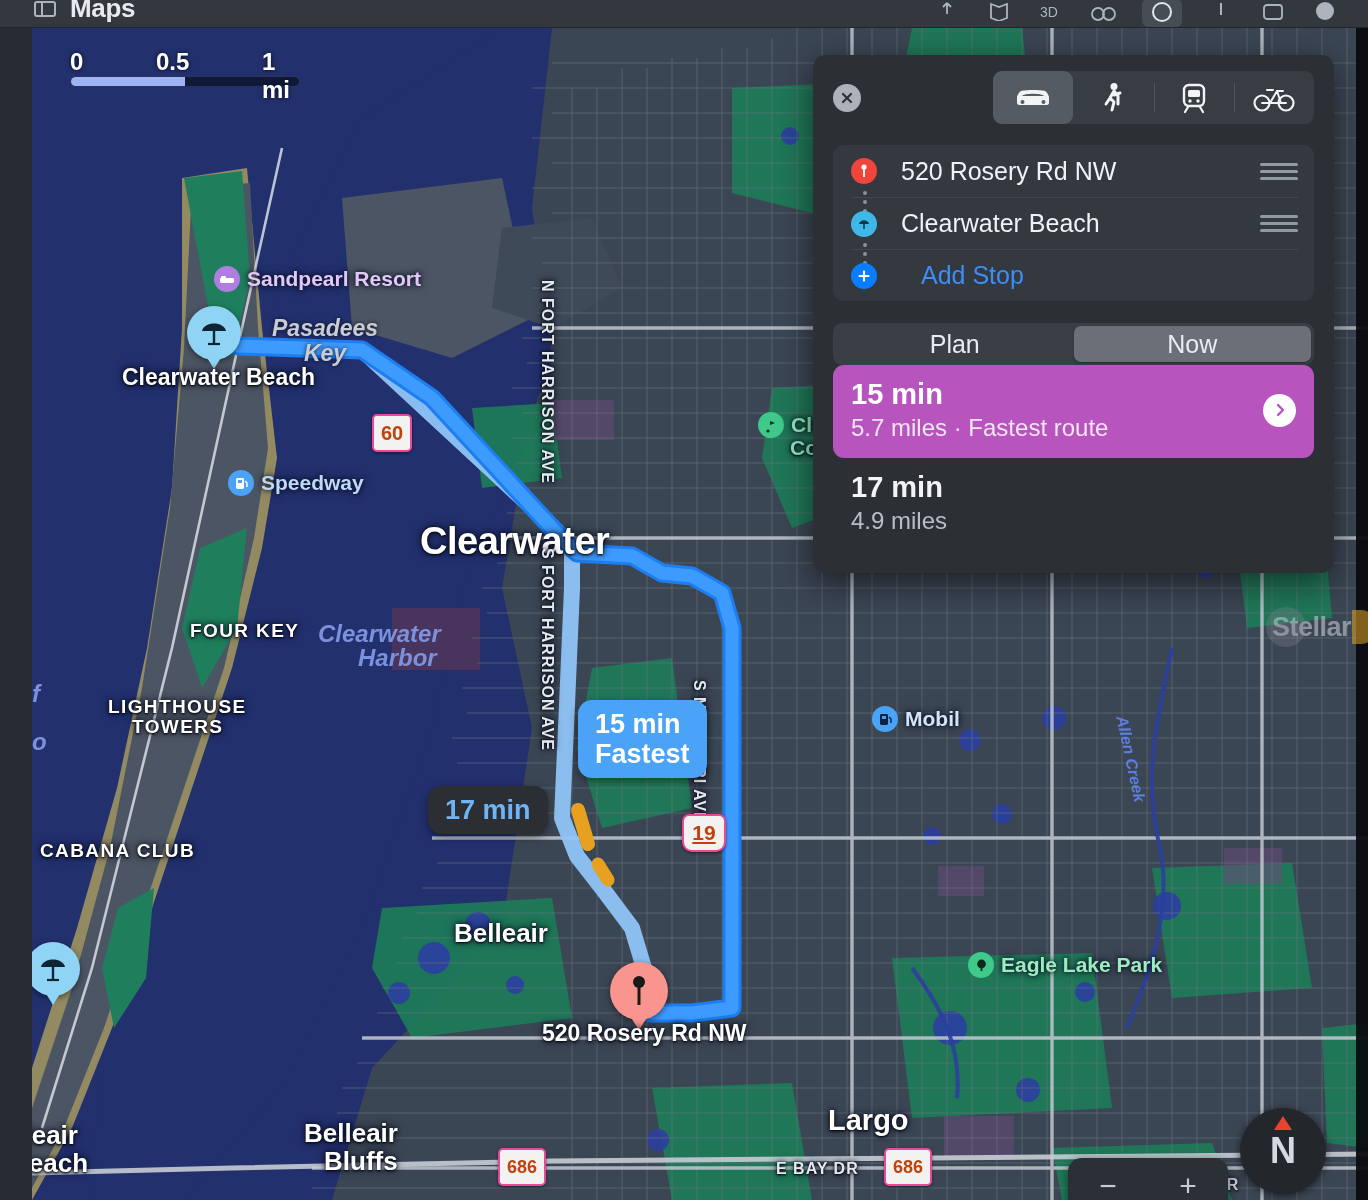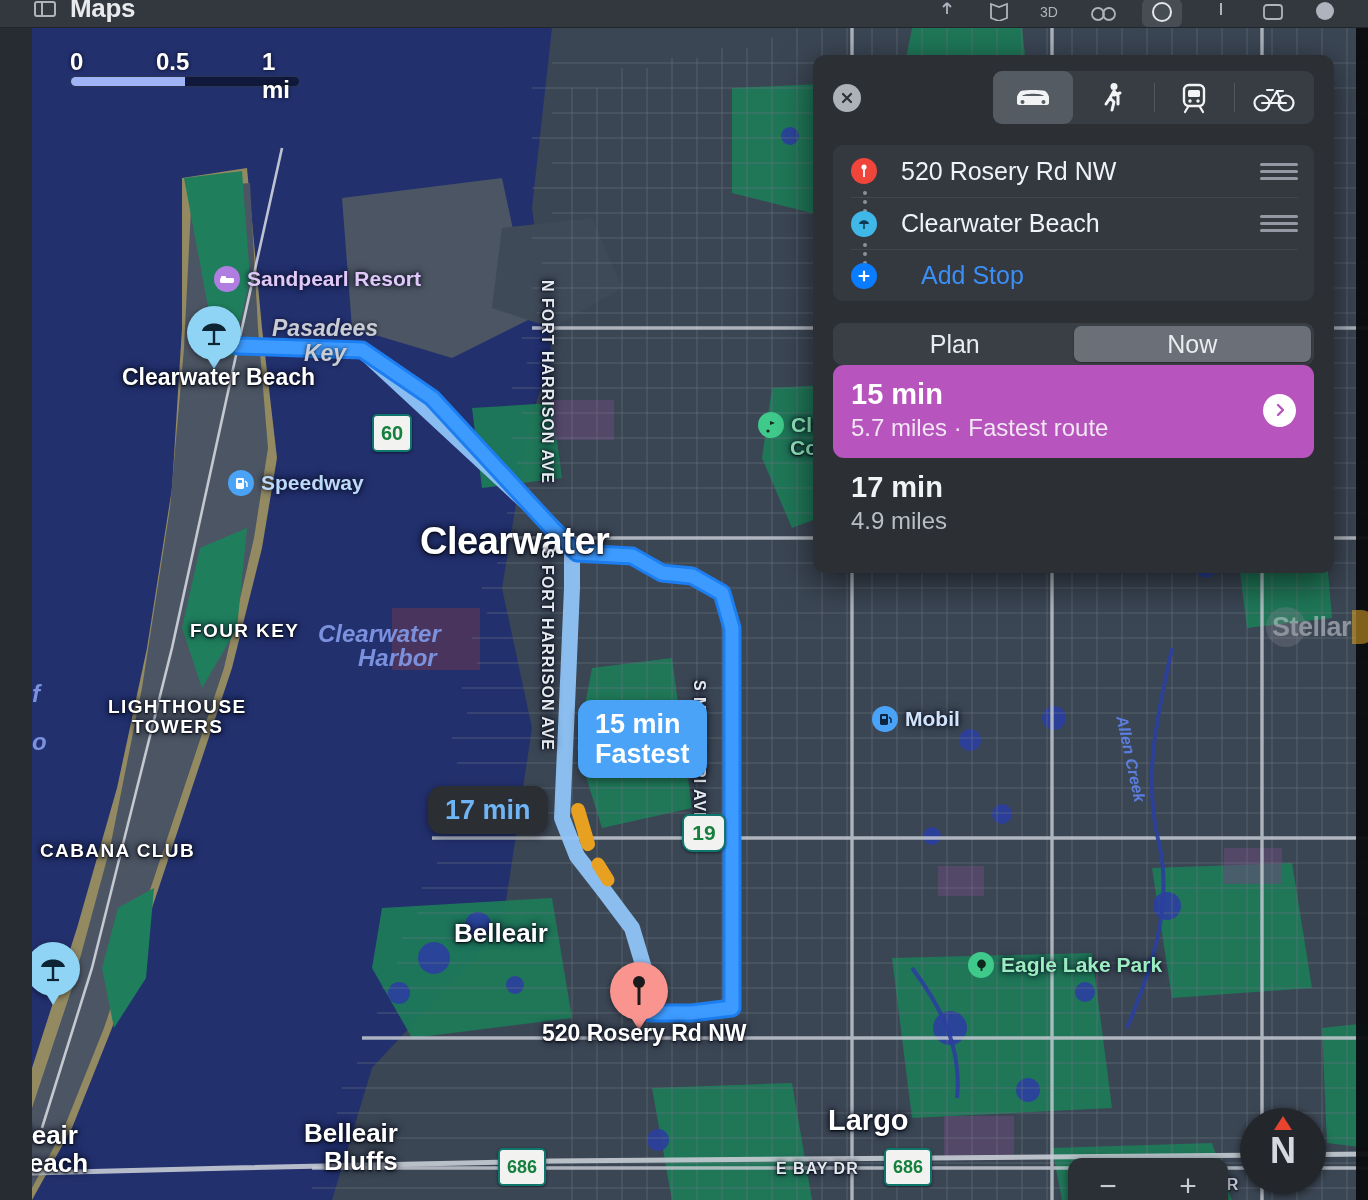--- a/index.html
+++ b/index.html
@@ -79,25 +79,25 @@
   .pin-red {
     position:absolute; width:58px; height:58px; border-radius:50%;
     background:#f9948f; display:flex; align-items:center; justify-content:center;
     box-shadow: 0 2px 6px rgba(0,0,0,.5);
   }
   .pin-red::after{ content:""; position:absolute; bottom:-10px; left:50%; margin-left:-9px;
       width:0;height:0;border-left:9px solid transparent;border-right:9px solid transparent;
       border-top:14px solid #f9948f;}
 
   
-  .shield { position:absolute; background:#f2f2f0; border:2px solid #0f766e; border-radius:5px;
-            color:#15803d; font-weight:bold; display:flex; align-items:center; justify-content:center;
+  .shield { position:absolute; background:#f2f2f0; border:2px solid #ec4899; border-radius:5px;
+            color:#c2410c; font-weight:bold; display:flex; align-items:center; justify-content:center;
             box-shadow:0 1px 3px rgba(0,0,0,.55); }
   .shield-fl { width:40px; height:38px; font-size:20px; }
-  .shield-us { width:44px; height:38px; font-size:21px; border-radius:7px 7px 10px 10px;}
+  .shield-us { width:44px; height:38px; font-size:21px; border-radius:7px 7px 10px 10px;text-decoration:underline;}
 
   
   .route-badge { position:absolute; border-radius:14px; padding:9px 17px;
                  font-weight:bold; line-height:30px; box-shadow:0 3px 8px rgba(0,0,0,.45); }
   .route-badge.fast { background:#4aa3f7; color:#fff; font-size:27px; text-align:left;}
   .route-badge.alt  { background:#2b2f34; color:#6fb4f5; font-size:27px; }
 
   
   .scalebar { position:absolute; left:38px; top:20px; width:230px; z-index:12; }
   .scale-nums { position:relative; height:28px; }

